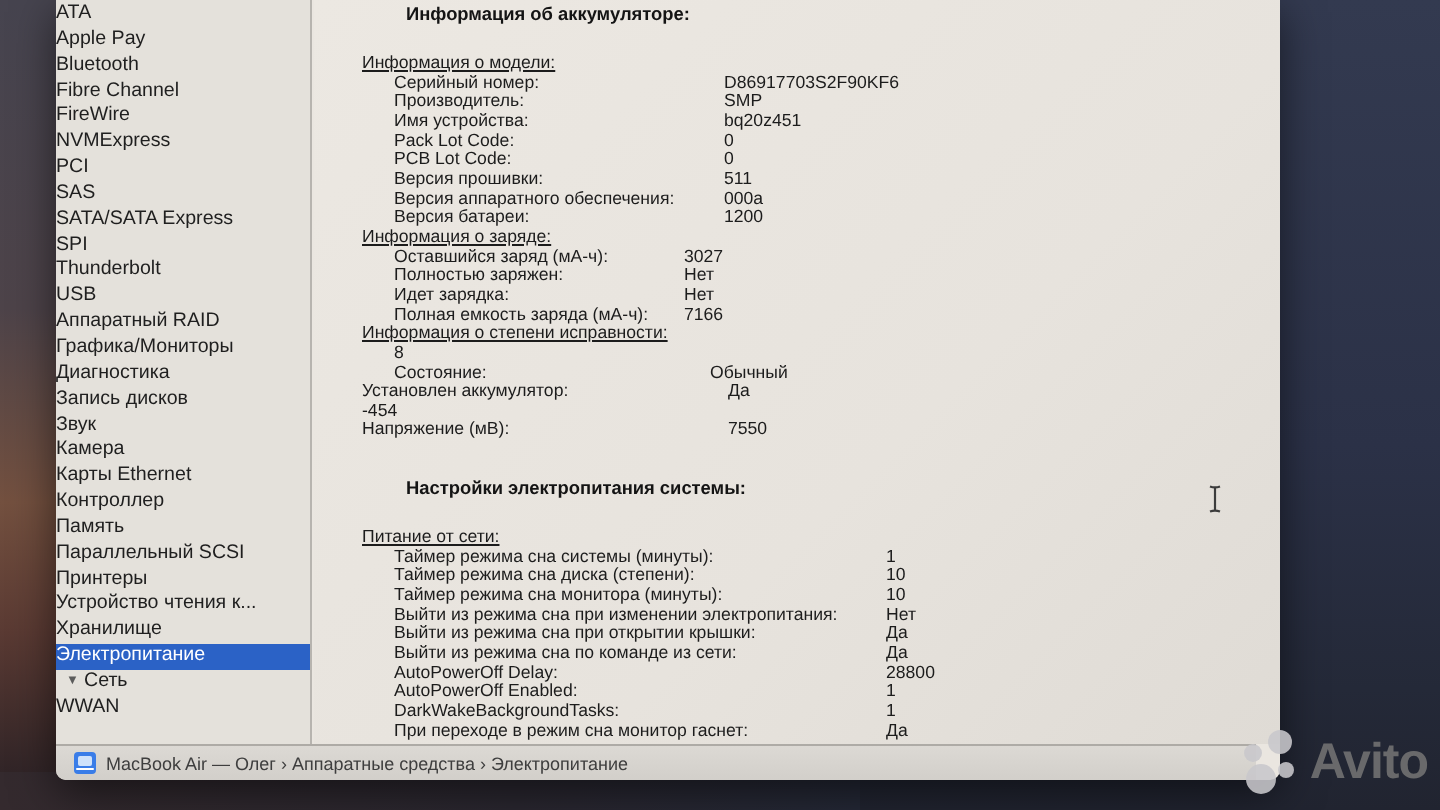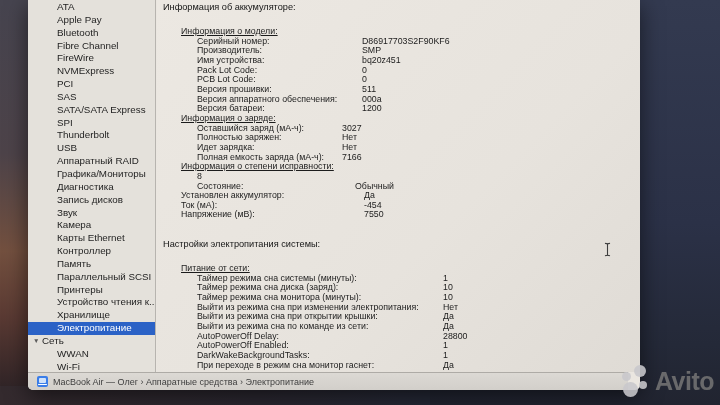--- a/index.html
+++ b/index.html
@@ -25,35 +25,35 @@
     box-shadow:0 6px 22px rgba(0,0,0,.55);
     overflow:hidden;
   }
   .sidebar {
     position:absolute; left:0; top:0; bottom:18px; width:128px;
     background:#e4e1db; border-right:1px solid #b7b4af;
     padding-top:1px; overflow:hidden;
   }
   .s-item {
     height:12.85px; line-height:12.9px; font-size:9.8px; color:#1f1f1f;
-    padding-left:29px; white-space:nowrap; overflow:hidden;
+    white-space:nowrap; overflow:hidden;
   }
   .s-item .tri { display:none; }
   .s-item.group { padding-left:5px; }
   .s-item.group .tri {
     display:inline-block; font-size:6.5px; color:#5c5c5c;
     width:9px; vertical-align:1px;
   }
   .s-item.selected { background:#2b62c6; color:#ffffff; }
   .content {
     position:absolute; left:129px; right:0; top:0; bottom:18px;
     background:linear-gradient(135deg,#ece8e2 0%,#e7e3dd 60%,#dfdbd5 100%);
     padding:2px 0 0 6px; overflow:hidden; white-space:nowrap;
   }
-  .sec-title { font-size:9.2px; font-weight:400; color:#141414; margin-bottom:15px; }
+  .sec-title { font-size:9.2px; font-weight:700; color:#141414; margin-bottom:15px;margin-left:40px; }
   .power-block { margin-top:19px; }
   .c-row { display:flex; line-height:9.65px; font-size:8.8px; color:#1c1c1c; }
   .c-row .lbl { display:inline-block; }
   .c-row .val { display:inline-block; }
   .c-row.hdr { padding-left:18px;text-decoration:underline; }
   .c-row.r { padding-left:34px; }
   .c-row.flat { padding-left:18px;gap:12px; }
   .colA .lbl { min-width:165px; }
   .colB .lbl { min-width:145px; }
   .colC .lbl { min-width:158px; }
@@ -208,23 +208,20 @@
       </div>
 
       <div class="s-item group">
         <span class="tri">▼</span><span class="s-label">Сеть</span>
       </div>
 
       <div class="s-item">
         <span class="s-label">WWAN</span>
       </div>
 
-      <div class="s-item">
-        <span class="s-label">Wi-Fi</span>
-      </div>
     </div>
 
   <div class="content">
     <div class="sec-title">Информация об аккумуляторе:</div>
     <div class="rows">
 
         <div class="c-row hdr">
           <span class="lbl">Информация о модели:</span>
           <span class="val"></span>
         </div>
@@ -307,21 +304,20 @@
           <span class="lbl">Состояние:</span>
           <span class="val">Обычный</span>
         </div>
 
         <div class="c-row flat colD">
           <span class="lbl">Установлен аккумулятор:</span>
           <span class="val">Да</span>
         </div>
 
         <div class="c-row flat colD">
-          <span class="lbl">Ток (мА):</span>
           <span class="val">-454</span>
         </div>
 
         <div class="c-row flat colD">
           <span class="lbl">Напряжение (мВ):</span>
           <span class="val">7550</span>
         </div>
       </div>
     <div class="power-block">
       <div class="sec-title">Настройки электропитания системы:</div>
@@ -331,21 +327,21 @@
             <span class="lbl">Питание от сети:</span>
             <span class="val"></span>
           </div>
 
           <div class="c-row r colE">
             <span class="lbl">Таймер режима сна системы (минуты):</span>
             <span class="val">1</span>
           </div>
 
           <div class="c-row r colE">
-            <span class="lbl">Таймер режима сна диска (заряд):</span>
+            <span class="lbl">Таймер режима сна диска (степени):</span>
             <span class="val">10</span>
           </div>
 
           <div class="c-row r colE">
             <span class="lbl">Таймер режима сна монитора (минуты):</span>
             <span class="val">10</span>
           </div>
 
           <div class="c-row r colE">
             <span class="lbl">Выйти из режима сна при изменении электропитания:</span>

